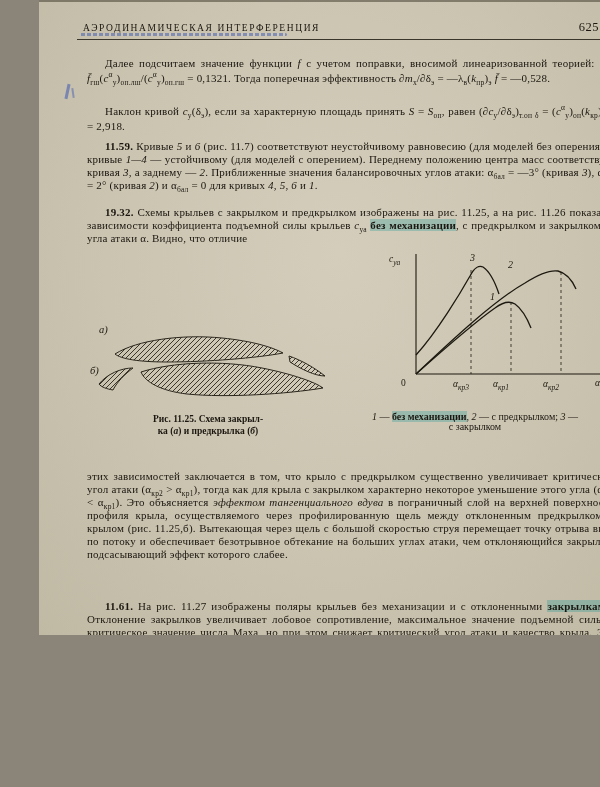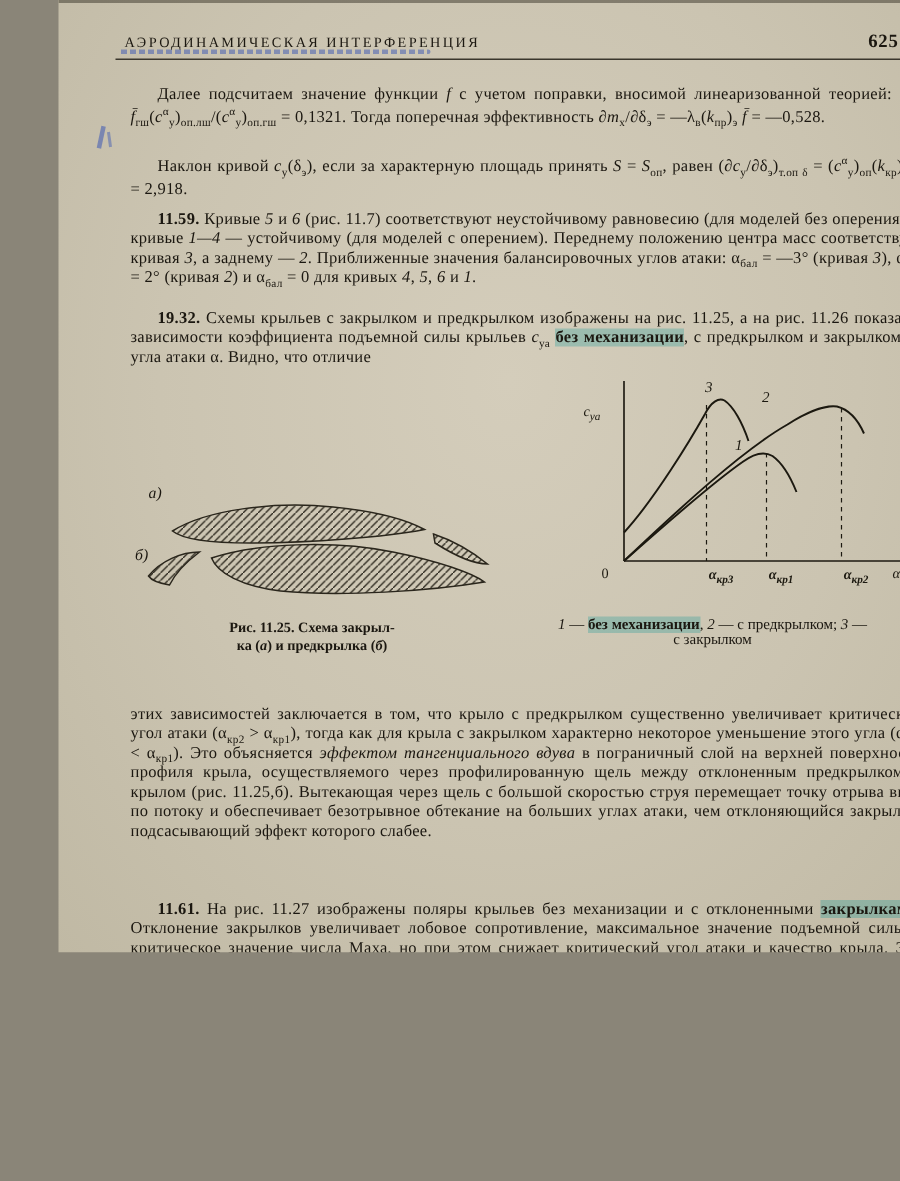--- a/index.html
+++ b/index.html
@@ -22,42 +22,42 @@
   .blue-mark2 { left: 33px; top: 88px; width: 2px; height: 10px; background: rgba(58,86,180,.45); transform: rotate(-8deg); }
   .orange-dash { left: 568px; top: 115px; width: 20px; height: 4px; background: rgba(200,90,40,.55); border-radius: 2px; }
   .red-dash { left: 588px; top: 690px; width: 11px; height: 4px; background: rgba(190,40,40,.6); }
   .corner-smudge { left: -4px; top: 748px; width: 20px; height: 32px;
     background: radial-gradient(ellipse at 30% 50%, rgba(30,25,15,.85), rgba(30,25,15,0) 70%); }
   .bottom-bar { left: 296px; top: 780px; width: 304px; height: 7px; background: #15120c; }
 
   .header { position: absolute; top: 20px; left: 44px; right: 40px;
     display: flex; justify-content: space-between; align-items: baseline; }
   .running-title { font-size: 9.5px; letter-spacing: 1.6px; }
-  .page-num { font-size: 12.5px; font-weight: bold; letter-spacing: .5px; }
+  .page-num { font-size: 12.5px; font-weight: normal; letter-spacing: .5px; }
   .header-rule { position: absolute; top: 39px; left: 38px; right: 34px; height: 1px; background: #3a362c; }
 
   .para { position: absolute; left: 48px; width: 528px;
     font-size: 11px; line-height: 13px; letter-spacing: .2px;
     text-align: justify; text-indent: 18px; }
   .para.formula-par { line-height: 15px; }
   .para.no-indent { text-indent: 0; }
   sub, sup { font-size: 7.5px; line-height: 0; }
   .tint { background: rgba(0,145,145,.26); font-weight: bold; }
 
   .fig-airfoils { position: absolute; left: 48px; top: 322px; width: 248px; height: 92px; }
   .fig-airfoils svg { display: block; }
   .fig-label { position: absolute; font-size: 10.5px; font-style: italic; }
   .label-a { left: 12px; top: 2px; }
   .label-b { left: 3px; top: 43px; }
 
   .fig-graph { position: absolute; left: 332px; top: 250px; width: 242px; height: 152px; }
   .graph-overlay { position: absolute; font-size: 9.5px; font-style: italic; color: #1c1910; }
-  .y-label { left: 18px; top: 20px; }
+  .y-label { left: 18px; top: 4px; }
   .origin-label { left: 30px; top: 128px; font-style: normal; }
-  .tick { top: 129px; width: 36px; text-align: right; font-weight: bold; }
+  .tick { top: 129px; width: 36px; text-align: left; }
   .tick-1 { left: 82px; }
   .tick-2 { left: 122px; }
   .tick-3 { left: 172px; }
   .x-axis-label { left: 224px; top: 128px; }
 
   .caption { position: absolute; font-size: 9.5px; line-height: 11.5px; text-align: center; }
   .caption-left { left: 60px; top: 414px; width: 218px; font-weight: bold; }
   .caption-right { left: 300px; top: 410px; width: 272px; }
   .legend { font-size: 10px; line-height: 10px; margin-top: 2px; }
 </style>

